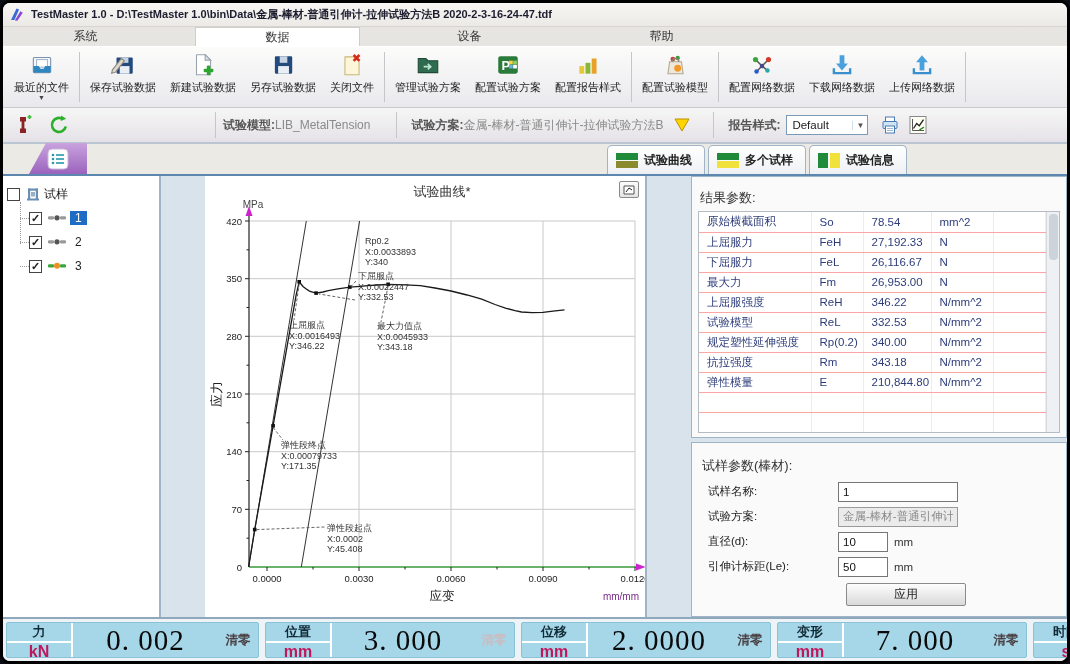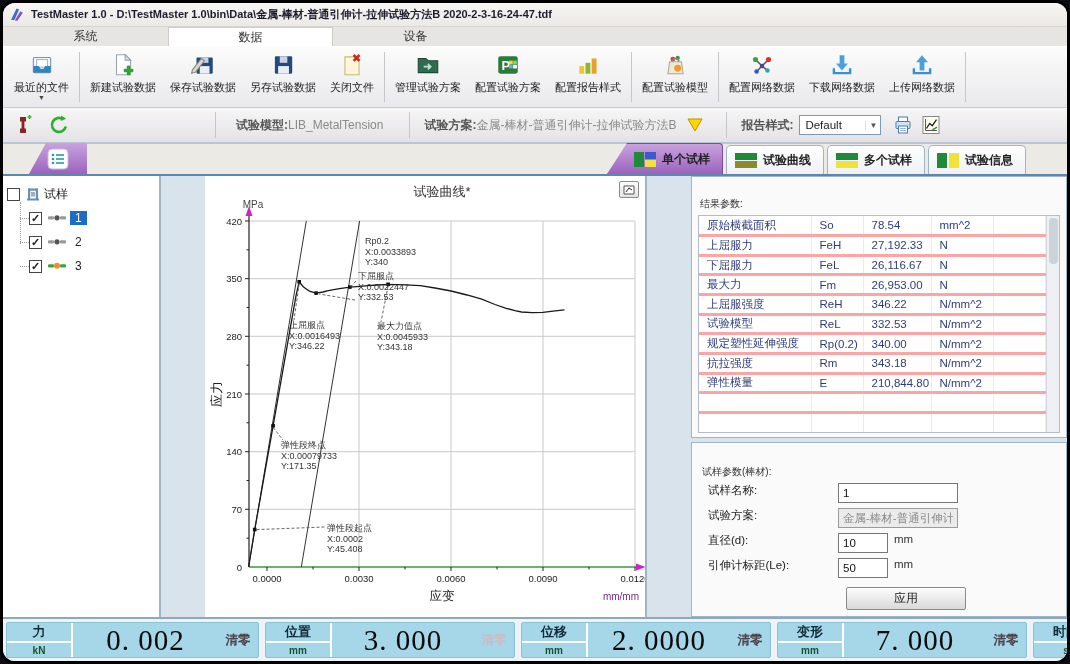--- a/index.html
+++ b/index.html
@@ -1,27 +1,27 @@
 <!DOCTYPE html>
 <html><head>
 <meta charset="utf-8">
 <style>
   * { box-sizing: border-box; margin:0; padding:0; }
   html,body { width:1070px; height:664px; background:#0c0c14; font-family:"Liberation Sans",sans-serif; }
-  .window { width:1064px; height:658px; margin:3px; background:#e9e7e3; border-radius:12px;
+  .window { width:1064px; height:658px; margin:3px; background:#e9e7e3; border-radius:7px;
             overflow:hidden; position:relative; box-shadow:0 0 0 3px #000; }
 
   
   .titlebar { height:24px; background:linear-gradient(#f7f6f4,#eceae6); display:flex; align-items:center;
               padding-left:6px; border-bottom:1px solid #d8d5d0;}
   .titlebar .logo { width:16px; height:16px; margin-right:6px; flex:0 0 auto;}
   .titlebar .title { font-size:11px; font-weight:bold; color:#1c1c2e; white-space:nowrap; overflow:hidden;}
 
   
-  .menubar { height:19px; background:#e7e5e1; display:flex; }
+  .menubar { height:19px; background:#e7e5e1; display:flex;gap:27px; }
   .menu-item { width:165px; text-align:center; font-size:12px; color:#333; line-height:19px; cursor:default;}
   .menu-item.active { background:#fff; border:1px solid #cfcdc8; border-bottom:none; }
 
   
   .toolbar { height:62px; background:linear-gradient(#fcfcfb,#e9e8ec); border-top:1px solid #fff;
              border-bottom:1px solid #c9c8cd; display:flex; align-items:stretch; padding:2px 4px; }
   .tbtn { display:flex; flex-direction:column; align-items:center; justify-content:flex-start;
           padding:3px 7px 0 7px; border-radius:3px; }
   .tbtn svg { width:26px; height:26px; }
   .tbtn .lbl { font-size:11px; color:#222; margin-top:2px; white-space:nowrap; }
@@ -80,49 +80,49 @@
 
   
   .chart-panel { width:442px; background:#fff; border-right:2px solid #9fb4c6; position:relative; }
   .chart-max { position:absolute; top:5px; right:6px; width:20px; height:17px; border:1px solid #8a8a8a;
                background:linear-gradient(#fcfcfc,#e4e4e4); border-radius:2px; display:flex; align-items:center; justify-content:center;}
 
   
   .rright { flex:1; display:flex; flex-direction:column; background:#d9e3ec; }
   .panel-box { background:#fafafa; border:1px solid #9fb4c6; }
   .results-box { height:262px; margin:0 0 4px 0; padding:4px 6px; display:flex; flex-direction:column;}
-  .section-label { font-size:10px; color:#333; margin:16px 0 4px 2px; }
+  .section-label { font-size:13px; color:#333; margin:8px 0 4px 2px; }
   .rtable-wrap { flex:1; border:1px solid #b6bcc4; background:#fff; display:flex; }
   table.rtable { border-collapse:collapse; width:100%; table-layout:fixed; font-size:11.5px; color:#2e3d7a; }
   table.rtable th { text-align:left; font-weight:bold; height:20px; padding:0 0 0 8px; border-bottom:1px solid #c9ccd2;
                     border-right:1px solid #e4e6ea; color:#2e3d7a;}
-  table.rtable td { height:19px; padding:0 0 0 8px; border-bottom:3px solid #fca5a5; border-right:1px solid #ececf0; white-space:nowrap; overflow:hidden;}
+  table.rtable td { height:19px; padding:0 0 0 8px; border-bottom:1px solid #fca5a5; border-right:1px solid #ececf0; white-space:nowrap; overflow:hidden;}
   .rscroll { width:13px; background:#eef0f3; border-left:1px solid #d6d8dc; position:relative;}
   .rthumb { position:absolute; top:2px; left:2px; width:9px; height:46px; background:#cdd3da; border-radius:4px;}
 
   .params-box { flex:1; padding:6px 8px; }
-  .form-row { display:flex; align-items:flex-start; height:25px; }
+  .form-row { display:flex; align-items:center; height:25px; }
   .form-row .flabel { width:138px; font-size:11.5px; color:#222; padding-left:8px;}
   .tinput { width:120px; height:20px; border:1px solid #767676; background:#fff; font-size:11.5px; padding:0 4px;
             font-family:"Liberation Sans",sans-serif; color:#111;}
   .tinput.small { width:50px; }
   .tinput:disabled { background:#ebebeb; color:#8a8a8a; border-color:#9a9a9a;}
   .unit-lbl { font-size:11.5px; color:#333; margin-left:6px; }
   .apply-btn { width:120px; height:23px; margin-left:146px; margin-top:4px; border:1px solid #8a8a8a;
                background:linear-gradient(#fdfdfd,#d9d9d9); font-size:12px; color:#222; border-radius:2px;
                font-family:"Liberation Sans",sans-serif;}
 
   
   .statusbar { height:44px; background:#edf3f7; border-top:2px solid #8fa8bc; display:flex; gap:6px;
                padding:3px 0 3px 3px; overflow:hidden; }
   .sp { flex:0 0 250px; background:#a6d7e9; border:1px solid #8cc2d8; border-radius:2px; display:flex; }
   .sp-label { width:66px; display:flex; flex-direction:column; border-right:2px solid #fff; flex:0 0 auto;}
   .sp-label .t { flex:1.1; display:flex; align-items:center; justify-content:center; border-bottom:2px solid #fff;
                  font-size:13px; font-weight:bold; color:#102a36;}
-  .sp-label .u { flex:1; display:flex; align-items:center; justify-content:center; font-size:10px; font-weight:bold; color:#14532d;}
+  .sp-label .u { flex:1; display:flex; align-items:center; justify-content:center; font-size:16px; font-weight:bold; color:#be185d;}
   .sp-value { flex:1; display:flex; align-items:center; justify-content:center;
               font-family:"Liberation Serif",serif; font-size:29px; color:#0a0a0a; letter-spacing:1px; white-space:nowrap;}
   .sp-clear { width:40px; display:flex; align-items:center; justify-content:center; font-size:12.5px;
               font-weight:bold; color:#4a4043; flex:0 0 auto;}
   .sp-clear.dis { color:#c9bdc2; }
 
   svg text { font-family:"Liberation Sans",sans-serif; }
 </style>
 </head>
 <body>
@@ -134,50 +134,51 @@
       <path d="M2 13L7.5 1.5l2.6 1L5.4 13z" fill="#3a6ad4"></path>
       <path d="M5.8 13.6l5.6-9.4 2.4 1.6-5.4 8z" fill="#8a4ad4"></path>
     </svg>
     <div class="title">TestMaster 1.0 - D:\TestMaster 1.0\bin\Data\金属-棒材-普通引伸计-拉伸试验方法B 2020-2-3-16-24-47.tdf</div>
   </div>
 
   <div class="menubar">
     <div class="menu-item">系统</div>
     <div class="menu-item active">数据</div>
     <div class="menu-item">设备</div>
+    <div class="menu-item">帮助</div>
   </div>
 
   <div class="toolbar">
     <div class="tbtn">
       <svg viewBox="0 0 24 24">
         <rect x="4" y="5" width="16" height="14" rx="1" fill="#f4f8fc" stroke="#7a93ad"></rect>
         <rect x="7" y="7" width="10" height="7" fill="#fff" stroke="#a8b8c8"></rect>
         <path d="M4 13h5l1.5 2.5h3L15 13h5v6H4z" fill="#2e86c1"></path>
       </svg>
       <span class="lbl">最近的文件</span>
       <span class="drop">▼</span>
     </div>
     <div class="tb-sep"></div>
+    <div class="tbtn">
+      <svg viewBox="0 0 24 24">
+        <rect x="6" y="5" width="15" height="15" rx="1" fill="#234a7c"></rect>
+        <rect x="10" y="5" width="7" height="5" fill="#c8d4e4"></rect>
+        <rect x="9" y="13" width="9" height="7" fill="#e9eef5"></rect>
+        <path d="M2.2 16.5L10.5 6l2.8 2.2-8.2 10.4-3.6 1z" fill="#ddd8cc" stroke="#8a857a"></path>
+      </svg>
+      <span class="lbl">保存试验数据</span>
+    </div>
     <div class="tbtn">
       <svg viewBox="0 0 24 24">
         <path d="M6 2.5h8l5 5V21H6z" fill="#fff" stroke="#9aa4ae"></path>
         <path d="M14 2.5l5 5h-5z" fill="#dfe6ec" stroke="#9aa4ae"></path>
         <rect x="12.6" y="15.4" width="9" height="3.2" rx="1" fill="#2ea52e"></rect>
         <rect x="15.5" y="12.5" width="3.2" height="9" rx="1" fill="#2ea52e"></rect>
       </svg>
       <span class="lbl">新建试验数据</span>
-    </div>
-    <div class="tbtn">
-      <svg viewBox="0 0 24 24">
-        <rect x="6" y="5" width="15" height="15" rx="1" fill="#234a7c"></rect>
-        <rect x="10" y="5" width="7" height="5" fill="#c8d4e4"></rect>
-        <rect x="9" y="13" width="9" height="7" fill="#e9eef5"></rect>
-        <path d="M2.2 16.5L10.5 6l2.8 2.2-8.2 10.4-3.6 1z" fill="#ddd8cc" stroke="#8a857a"></path>
-      </svg>
-      <span class="lbl">保存试验数据</span>
     </div>
     <div class="tbtn">
       <svg viewBox="0 0 24 24">
         <rect x="4.5" y="4" width="16" height="16" rx="1" fill="#234a7c"></rect>
         <rect x="9" y="4" width="7" height="6" fill="#c8d4e4"></rect>
         <rect x="7.5" y="13" width="10" height="7" fill="#e9eef5"></rect>
       </svg>
       <span class="lbl">另存试验数据</span>
     </div>
     <div class="tbtn">
@@ -263,21 +264,21 @@
         <path d="M16.5 4h4M18.5 2v4" stroke="#2ac02a" stroke-width="1.7"></path>
       </svg>
     </div>
     <div class="t2btn" style="margin-left:8px">
       <svg width="24" height="24" viewBox="0 0 24 24">
         <path d="M18.8 13.5A7 7 0 1 1 16 6.2" fill="none" stroke="#2ab02a" stroke-width="2.6"></path>
         <path d="M14.2 2.5l5 3.2-5.5 2.4z" fill="#2ab02a"></path>
       </svg>
     </div>
     <div class="t2-sep" style="margin-left:142px"></div>
-    <span class="t2-label" style="margin-left:20px">试验模型:</span>
+    <span class="t2-label" style="margin-left:7px">试验模型:</span>
     <span class="t2-value">LIB_MetalTension</span>
     <div class="t2-sep" style="margin-left:26px"></div>
     <span class="t2-label" style="margin-left:14px">试验方案:</span>
     <span class="t2-value">金属-棒材-普通引伸计-拉伸试验方法B</span>
     <svg width="18" height="16" viewBox="0 0 18 16" style="margin-left:10px">
       <path d="M2 2h14l-7 12z" fill="#ffd400" stroke="#b89400"></path>
     </svg>
     <div class="t2-sep" style="margin-left:22px"></div>
     <span class="t2-label" style="margin-left:14px">报告样式:</span>
     <div class="dropdown">
@@ -310,28 +311,20 @@
           <circle cx="6" cy="7" r="1.3"></circle>
             <rect x="9" y="6.2" width="8" height="1.6"></rect>
           <circle cx="6" cy="11" r="1.3"></circle>
             <rect x="9" y="10.2" width="8" height="1.6"></rect>
           <circle cx="6" cy="15" r="1.3"></circle>
             <rect x="9" y="14.2" width="8" height="1.6"></rect>
         </g>
       </svg>
     </div>
     <div class="rtabs">
-      <div class="rtab active">
-        <div class="ti ti-1">
-            <div class="a"></div>
-            <div class="b"></div>
-            <div class="c"></div>
-          </div>
-        <span>单个试样</span>
-      </div>
       <div class="rtab">
         <div class="ti ti-h">
             <div class="g-green"></div>
             <div class="g-olive"></div>
           </div>
         <span>试验曲线</span>
       </div>
       <div class="rtab">
         <div class="ti ti-h">
             <div class="g-green"></div>

